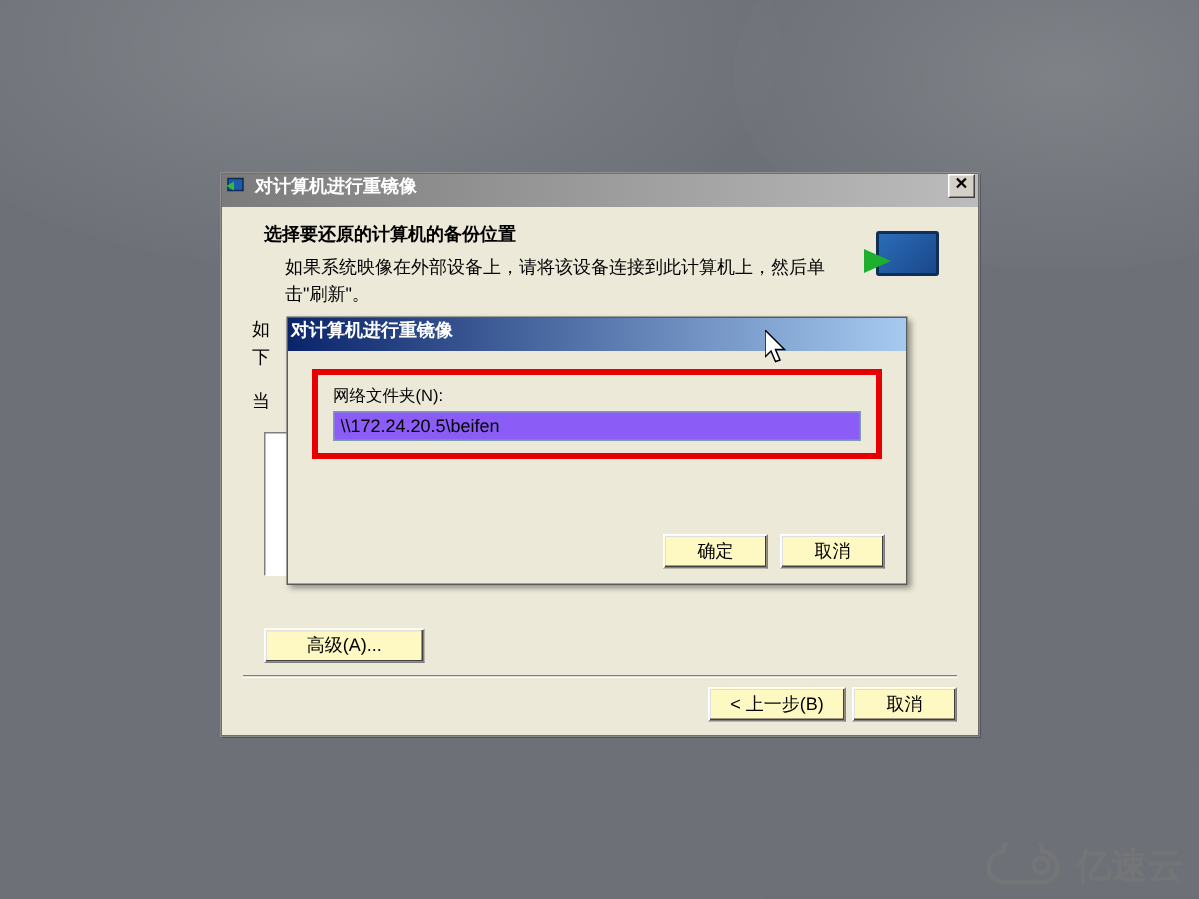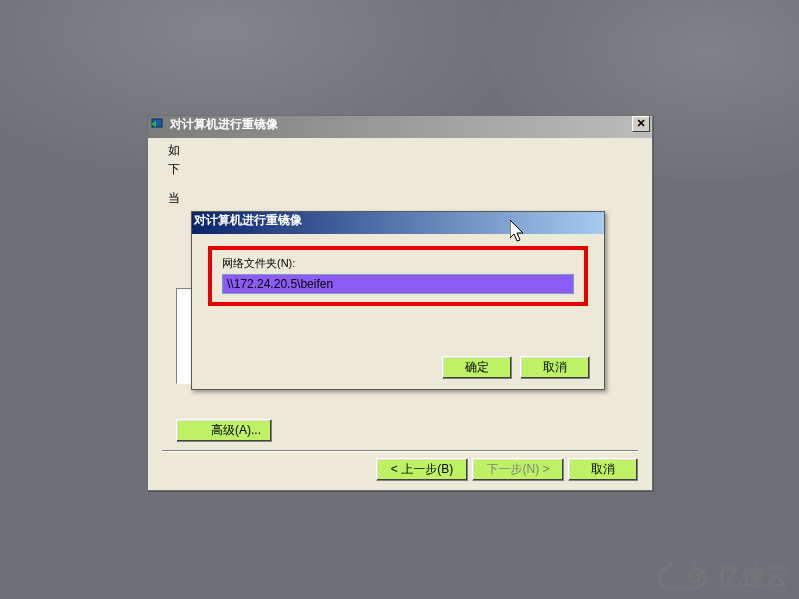--- a/index.html
+++ b/index.html
@@ -91,32 +91,32 @@
 .list-frame {
   position: absolute;
   left: 28px; top: 150px;
   width: 154px; height: 96px;
   background: #fff;
   border: 1px solid #808080;
   border-right-color:#fff; border-bottom-color:#fff;
 }
 
 .btn {
-  background: #bef264;
+  background: #fef9c3;
   border: 1px solid #fff;
   border-right-color:#808080; border-bottom-color:#808080;
   box-shadow: inset -1px -1px 0 #404040, inset 1px 1px 0 #dfdfdf;
   height: 23px;
   font-family: inherit; font-size: 12px;
   padding: 0 10px;
   cursor: default;
   min-width: 80px;
   text-align: center;
 }
-.btn-advanced { position: absolute; left: 28px; bottom: 48px; width: 96px; text-align: right; }
+.btn-advanced { position: absolute; left: 28px; bottom: 48px; width: 107px; }
 .btn-refresh { position: absolute; right: 20px; bottom: 48px; width: 92px; }
 
 .footer-sep {
   position: absolute; left: 14px; right: 14px; bottom: 38px;
   height: 2px;
   border-top: 1px solid #808080;
   border-bottom: 1px solid #fff;
 }
 .footer-btns {
   position: absolute; right: 14px; bottom: 9px;
@@ -188,32 +188,41 @@
     <span class="tb-icon">
       <svg width="14" height="14" viewBox="0 0 14 14">
         <rect x="1" y="2" width="10" height="8" fill="#1d5aa8" stroke="#0b2a55"></rect>
         <path d="M0 7 L5 4 L5 10 Z" fill="#2bbf3a"></path>
       </svg>
     </span>
     <span class="tb-title">对计算机进行重镜像</span>
     <span class="tb-close">✕</span>
   </div>
   <div class="parent-body">
+    <div class="header-row">
+      <div class="header-text">
+        <div class="header-title">选择要还原的计算机的备份位置</div>
+        <div class="header-sub">如果系统映像在外部设备上，请将该设备连接到此计算机上，然后单击"刷新"。</div>
+      </div>
+      <div class="header-icon">
+        <div class="monitor"></div>
+        <div class="arrow"></div>
+      </div>
+    </div>
     <div class="truncated-line">如</div>
     <div class="truncated-line" style="padding-top:0">下</div>
     <div class="truncated-line" style="padding-top:10px">当</div>
 
     <div class="list-frame"></div>
 
     <button class="btn btn-advanced">高级(A)...</button>
 
     <div class="footer-sep"></div>
     <div class="footer-btns">
       <button class="btn" style="min-width:92px">&lt; 上一步(B)</button>
-      <button class="btn disabled" style="min-width:92px">下一步(N) &gt;</button>
       <button class="btn" style="min-width:70px">取消</button>
     </div>
   </div>
 </div>
 
 <div class="win-child">
   <div class="titlebar tb-active">
     <span class="tb-title">对计算机进行重镜像</span>
   </div>
   <div class="child-body">

